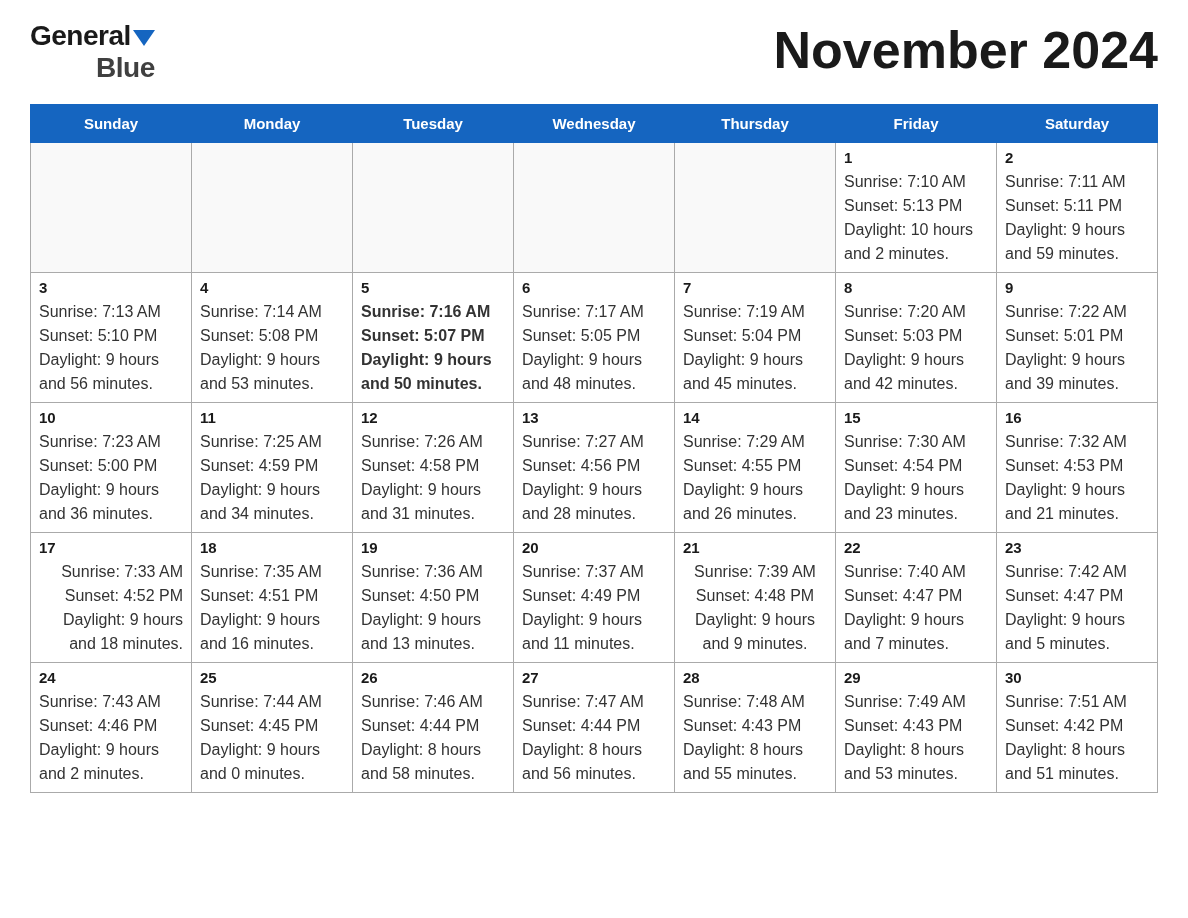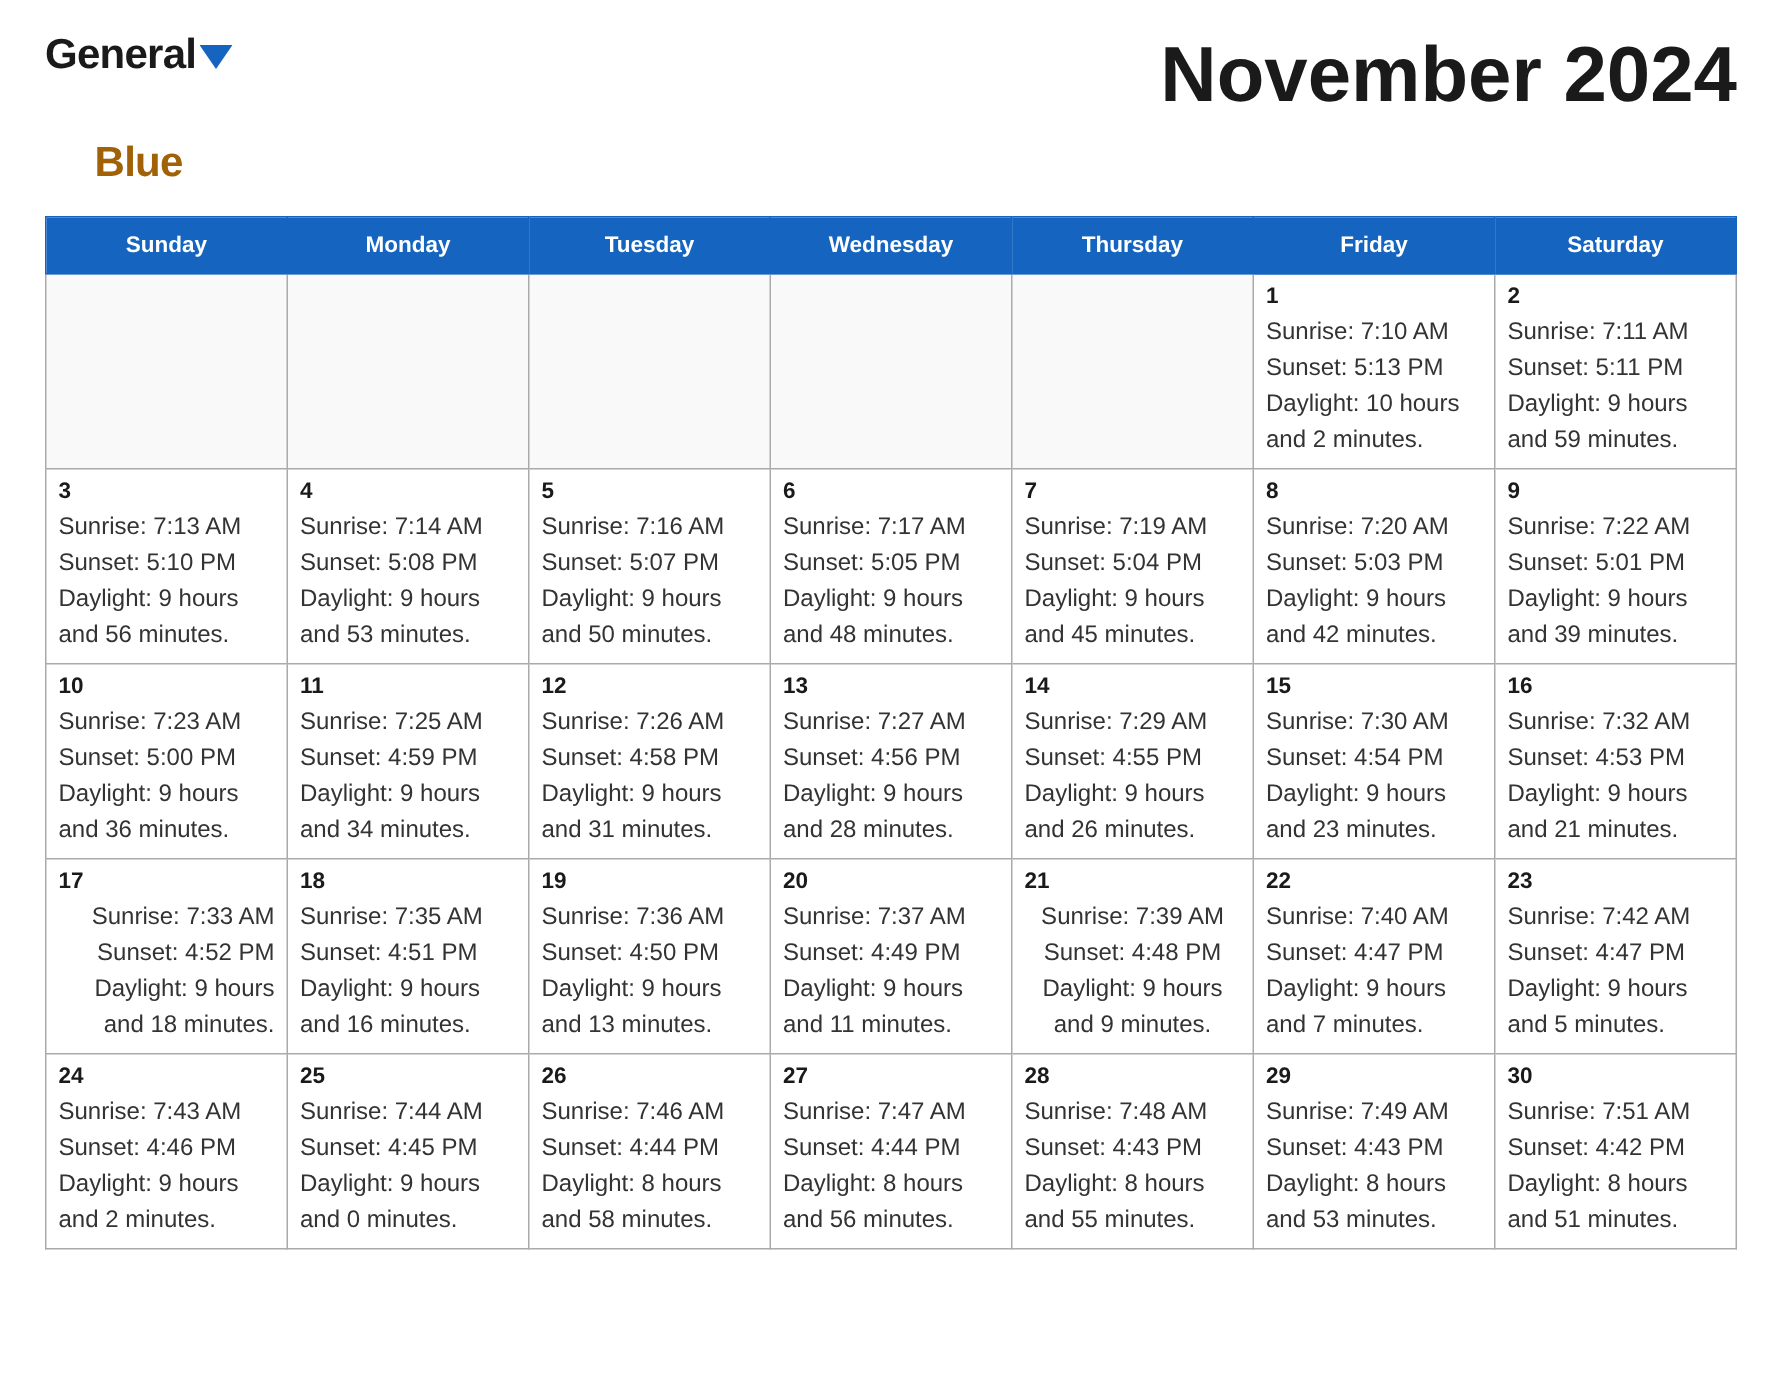--- a/index.html
+++ b/index.html
@@ -12,33 +12,32 @@
     }
     .header {
       display: flex;
       justify-content: space-between;
       align-items: flex-start;
       margin-bottom: 20px;
     }
     .logo {
       display: flex;
       flex-direction: column;
-      align-items: center;
-      gap: 40px;
+      align-items: flex-end;
     }
     .logo-general {
       font-size: 28px;
       font-weight: bold;
       color: #1a1a1a;
       letter-spacing: -0.5px;
     }
     .logo-blue {
       font-size: 28px;
       font-weight: bold;
-      color: #a16207;
+      color: #404040;
       letter-spacing: -0.5px;
       display: flex;
       align-items: center;
     }
     .title-block {
       text-align: center;
     }
     .month-title {
       font-size: 52px;
       font-weight: bold;
@@ -151,21 +150,21 @@
         </td>
         <td>
           <div class="day-num">4</div>
           <div class="day-info" style="white-space: pre-line;">Sunrise: 7:14 AM
 Sunset: 5:08 PM
 Daylight: 9 hours
 and 53 minutes.</div>
         </td>
         <td>
           <div class="day-num">5</div>
-          <div class="day-info" style="white-space: pre-line;">Sunrise: 7:16 AM
+          <div class="day-info" style="white-space: pre-line; font-weight: bold;">Sunrise: 7:16 AM
 Sunset: 5:07 PM
 Daylight: 9 hours
 and 50 minutes.</div>
         </td>
         <td>
           <div class="day-num">6</div>
           <div class="day-info" style="white-space: pre-line;">Sunrise: 7:17 AM
 Sunset: 5:05 PM
 Daylight: 9 hours
 and 48 minutes.</div>

